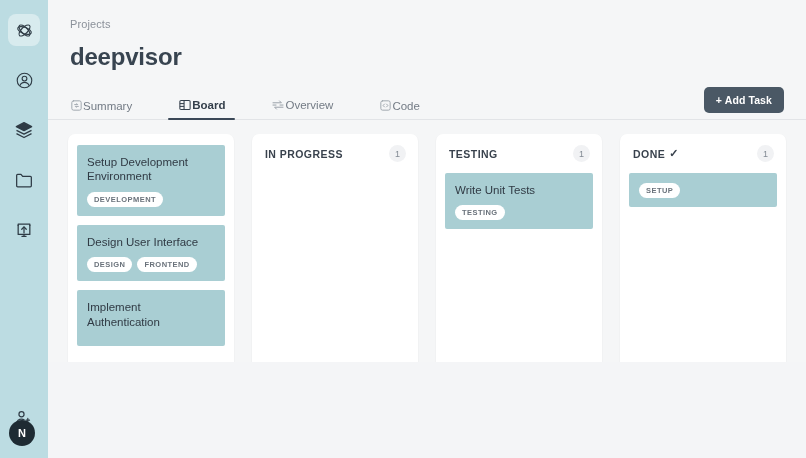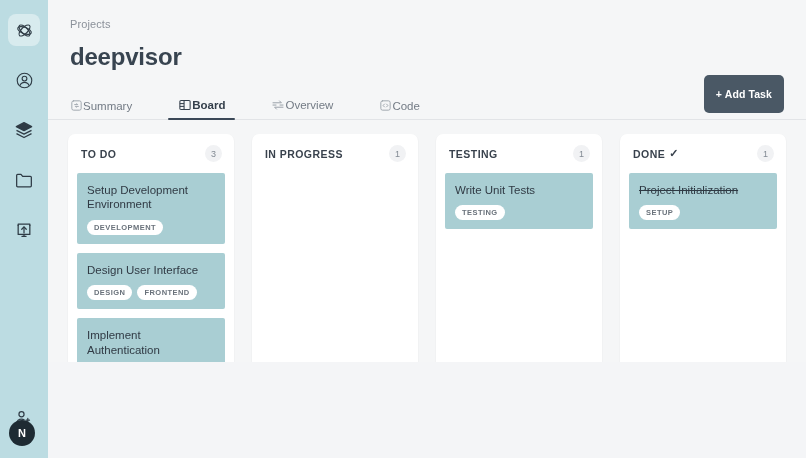--- a/index.html
+++ b/index.html
@@ -150,21 +150,21 @@
   .add-task-btn {
     position: absolute;
     right: 22px;
     bottom: 7px;
     background: #4a5865;
     color: #ffffff;
     font-size: 10.5px;
     font-weight: bold;
     border: none;
     border-radius: 5px;
-    padding: 13px 12px;
+    padding: 7px 12px;
     cursor: pointer;
     letter-spacing: .1px;
     z-index: 3;
   }
 
   
   .board {
     display: flex;
     gap: 18px;
     padding: 14px 20px 0 20px;
@@ -358,26 +358,20 @@
         </svg>
       </span>
       <span>Code</span>
     </div>
 
     <button class="add-task-btn">+ Add Task</button>
   </div>
 
   <div class="board" id="board">
       <div class="column">
-        <div class="col-header">
-          <div class="col-title">
-            <span>TO DO</span>
-          </div>
-          <div class="col-count">3</div>
-        </div>
         <div class="card">
           <div class="card-title">Setup Development Environment</div>
           <div class="tags">
             <span class="tag">DEVELOPMENT</span>
           </div>
         </div>
         <div class="card">
           <div class="card-title">Design User Interface</div>
           <div class="tags">
             <span class="tag">DESIGN</span>
@@ -412,20 +406,19 @@
       </div>
       <div class="column">
         <div class="col-header">
           <div class="col-title">
             <span>DONE</span>
             <span class="col-check">✓</span>
           </div>
           <div class="col-count">1</div>
         </div>
         <div class="card">
-          <div class="card-title done">Project Initialization</div>
           <div class="tags">
             <span class="tag">SETUP</span>
           </div>
         </div>
       </div>
     </div>
 </div>
 
 </body></html>

